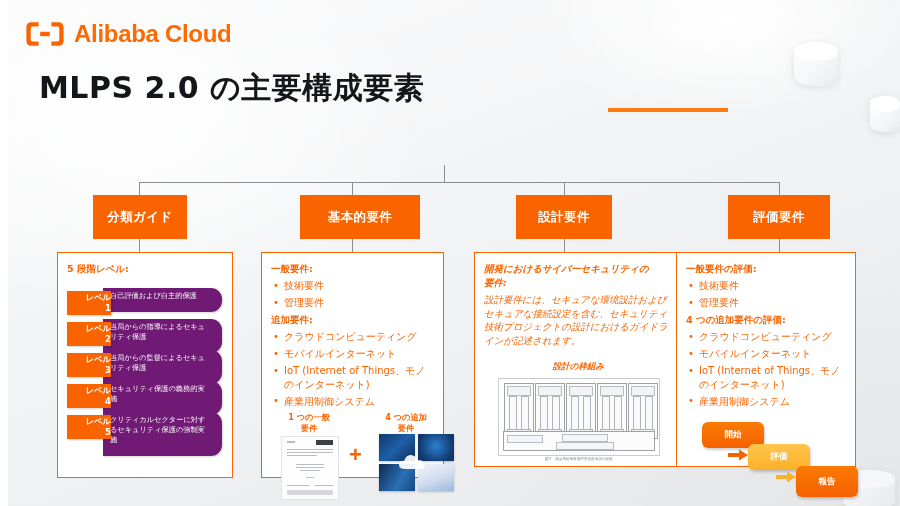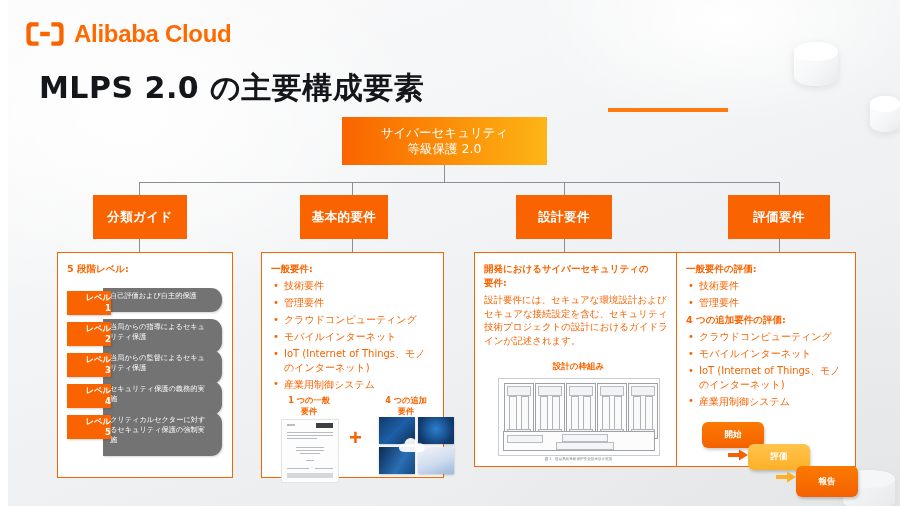--- a/index.html
+++ b/index.html
@@ -63,21 +63,21 @@
           padding-left:13px;position:relative;
           font-family:"DejaVu Sans","Liberation Sans",sans-serif;}
   .bullet::before{content:"\2022";position:absolute;left:2px;top:-.5px;}
   .para{color:#f96400;font-size:9.5px;line-height:13.5px;margin:0 0 3px 0;
         font-family:"DejaVu Sans","Liberation Sans",sans-serif;}
 
   
   .levels{position:relative;margin-top:12px;}
   .lvl-row{position:relative;height:28px;margin-bottom:3px;}
   .lvl-pill{position:absolute;left:36px;top:0;right:2px;min-height:21px;
-    background:#737373;border-radius:0 11px 11px 0;
+    background:#701a75;border-radius:0 11px 11px 0;
     color:#fff;font-size:7.2px;line-height:10px;padding:3px 16px 11px 7px;box-sizing:border-box;
     font-family:"DejaVu Sans","Liberation Sans",sans-serif;
     box-shadow:1px 1px 2px rgba(0,0,0,.16);}
   .lvl-tag{position:absolute;left:0;top:3px;width:44px;height:24px;background:#f96400;
     color:#fff;text-align:right;z-index:2;box-shadow:1px 1px 2px rgba(0,0,0,.18);
     font-family:"DejaVu Sans","Liberation Sans",sans-serif;}
   .lvl-tag .t1{display:block;font-size:8.2px;line-height:11px;padding-top:1px;font-weight:bold;}
   .lvl-tag .t2{display:block;font-size:8.5px;line-height:10px;font-weight:bold;}
 
   
@@ -147,27 +147,23 @@
   <div class="line hline" style="left:131px;top:182px;width:640px;"></div>
   <div class="line vline" style="left:131px;top:182px;height:13px;"></div>
   <div class="line vline" style="left:344px;top:182px;height:13px;"></div>
   <div class="line vline" style="left:556px;top:182px;height:13px;"></div>
   <div class="line vline" style="left:771px;top:182px;height:13px;"></div>
   <div class="line vline" style="left:131px;top:239px;height:13px;"></div>
   <div class="line vline" style="left:344px;top:239px;height:13px;"></div>
   <div class="line vline" style="left:556px;top:239px;height:13px;"></div>
   <div class="line vline" style="left:771px;top:239px;height:13px;"></div>
 
-  <div class="root-box">
-    <span>サイバーセキュリティ</span>
-    <span>等級保護 2.0</span>
-  </div>
 
   <div class="cat-box" style="left:85px;width:94px;">分類ガイド</div>
-  <div class="cat-box" style="left:292px;width:88px;">基本的要件</div>
+  <div class="cat-box" style="left:292px;width:120px;">基本的要件</div>
   <div class="cat-box" style="left:508px;width:96px;">設計要件</div>
   <div class="cat-box" style="left:720px;width:102px;">評価要件</div>
 
   <div class="panel" style="left:49px;height:226px;width:176px;">
     <div class="panel-inner">
       <div class="hdr">5 段階レベル:</div>
       <div class="levels">
 
         <div class="lvl-row">
           <div class="lvl-pill">自己評価および自主的保護</div>
@@ -211,20 +207,21 @@
 
       </div>
     </div>
   </div>
 
   <div class="panel" style="left:253px;height:226px;width:183px;">
     <div class="panel-inner">
       <div class="hdr">一般要件:</div>
       <div class="bullet">技術要件</div>
       <div class="bullet">管理要件</div>
+      <div class="hdr">追加要件:</div>
       <div class="bullet">クラウドコンピューティング</div>
       <div class="bullet">モバイルインターネット</div>
       <div class="bullet">IoT (Internet of Things、モノのインターネット)</div>
       <div class="bullet">産業用制御システム</div>
 
       <div class="doccmp">
         <div class="dc-lbl" style="left:3px;top:0;">
           <span>1 つの一般</span><br>
           <span>要件</span>
         </div>
@@ -253,21 +250,21 @@
         <div class="docblue db2"></div>
         <div class="docblue db3"></div>
         <div class="docblue db4"></div>
         <svg class="cloudicon" viewBox="0 0 34 20">
           <path d="M8 17 C3 17 1 14 2.5 11 C3.6 8.8 6 8.4 7.4 9 C8 5 11.4 2.6 15 3.2 C18.4 3.8 20.2 6.6 20.4 8.6 C24 7.4 27.4 9.6 27.6 13 C27.8 15.8 25.6 17 23 17 Z" fill="#ffffff" opacity=".92"></path>
         </svg>
       </div>
     </div>
   </div>
 
-  <div class="panel" style="left:466px;height:215px;width:208px;">
+  <div class="panel" style="left:466px;height:215px;width:208px;font-style:italic;">
     <div class="panel-inner">
       <div class="hdr">
         <span>開発におけるサイバーセキュリティの</span><br>
         <span>要件:</span>
       </div>
       <div class="para">設計要件には、セキュアな環境設計およびセキュアな接続設定を含む、セキュリティ技術プロジェクトの設計におけるガイドラインが記述されます。</div>
 
       <div class="fw-title">設計の枠組み</div>
       <div class="fw-img">
         <div class="fw-col" style="left:5px;">

